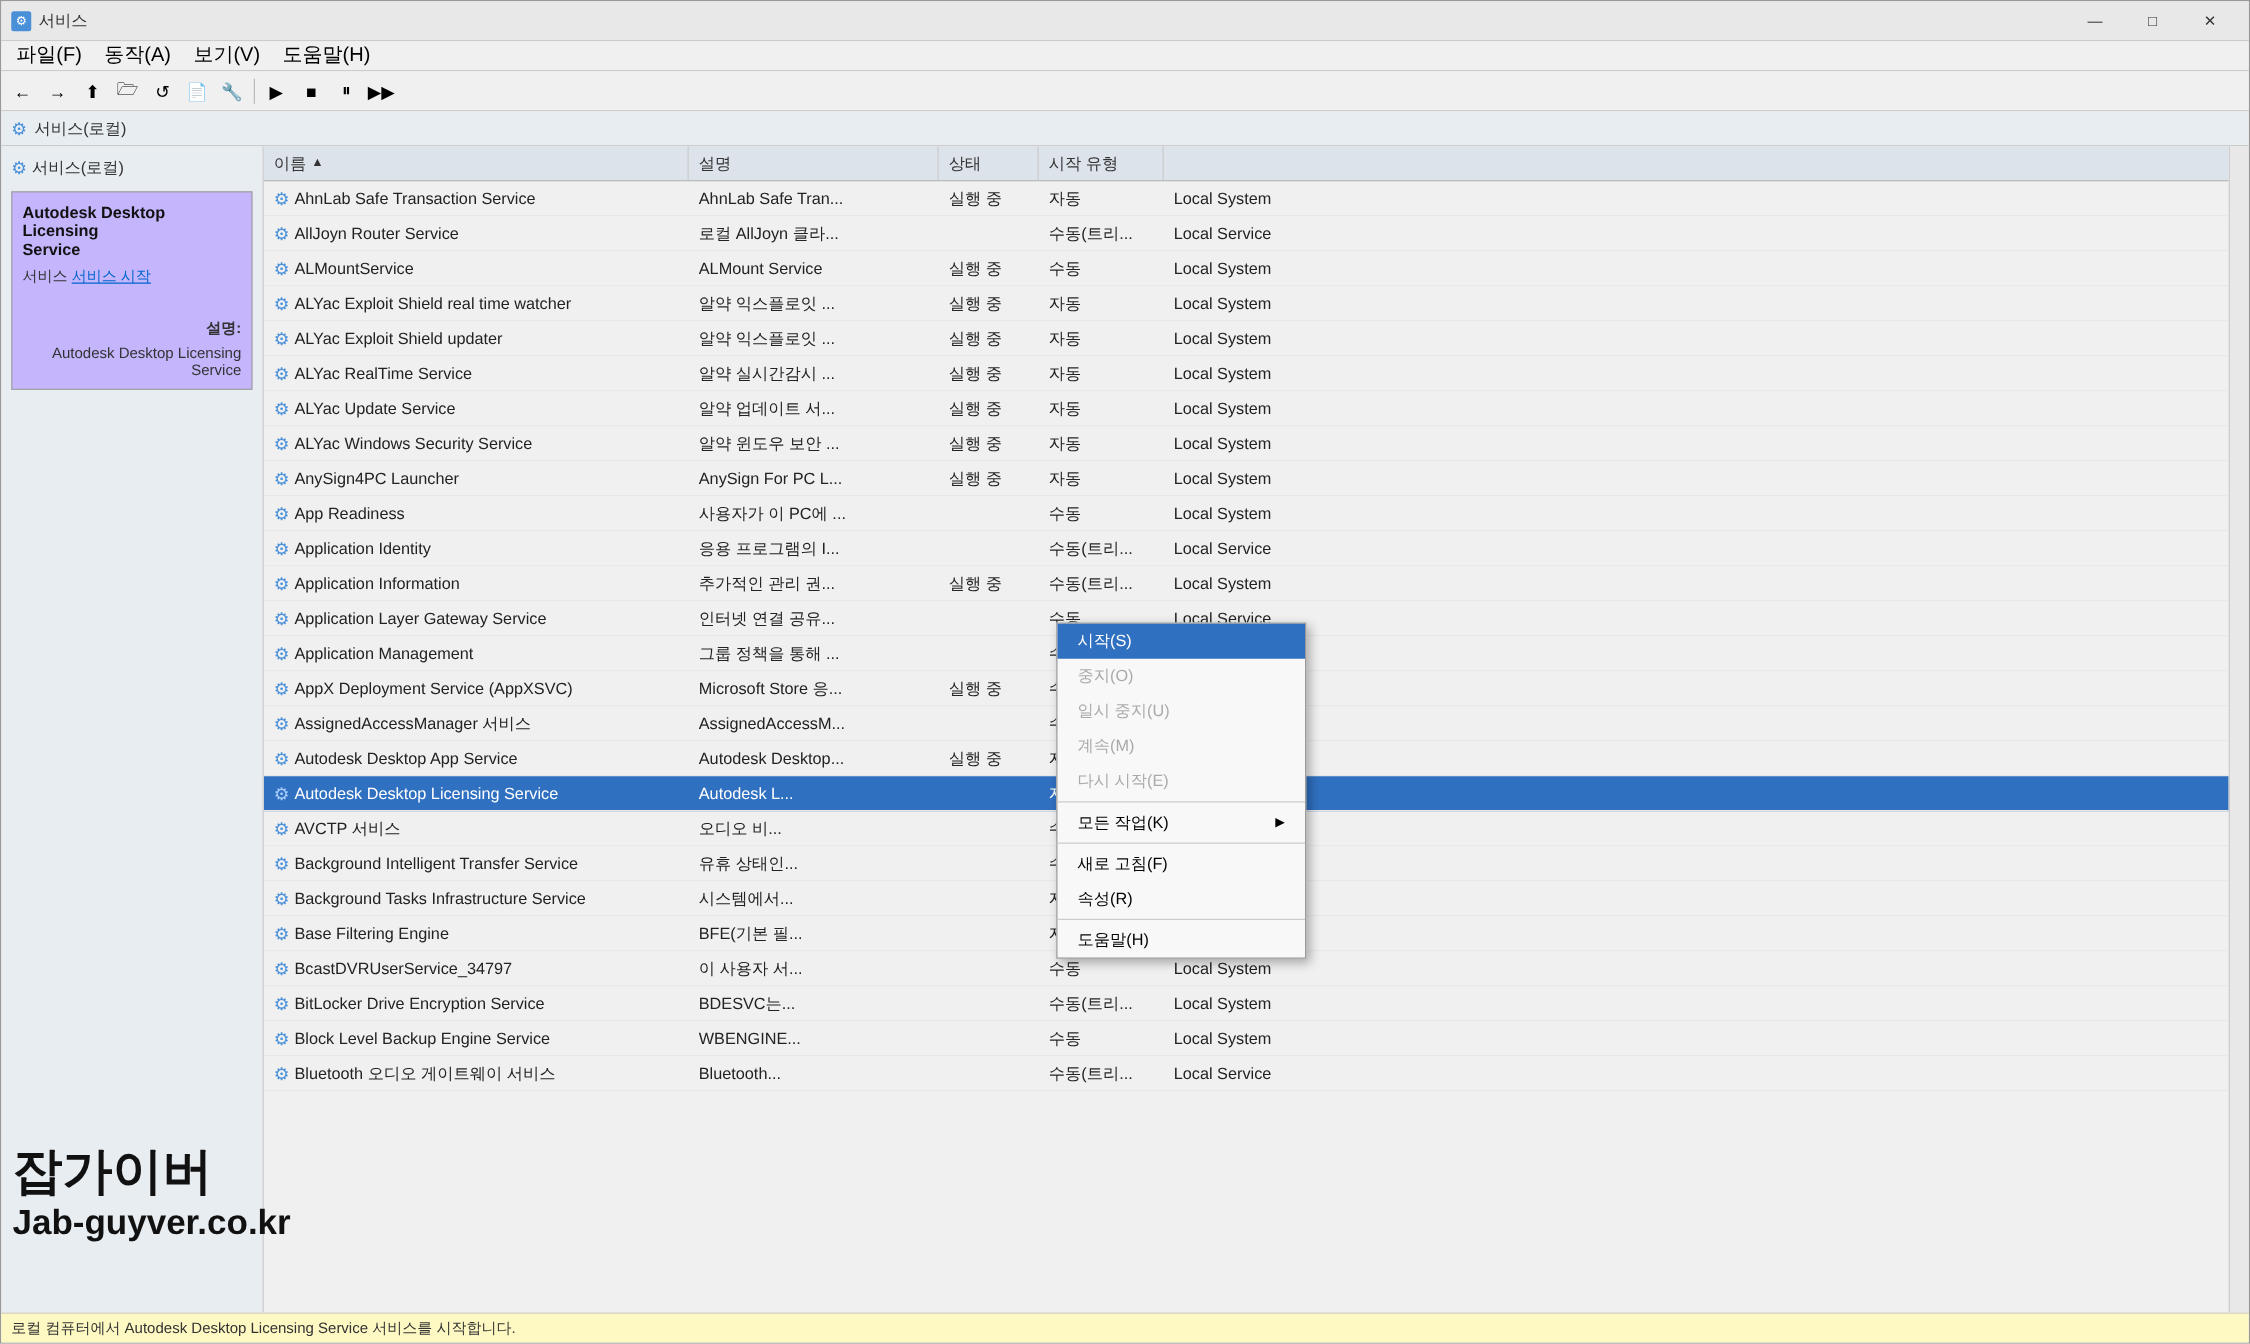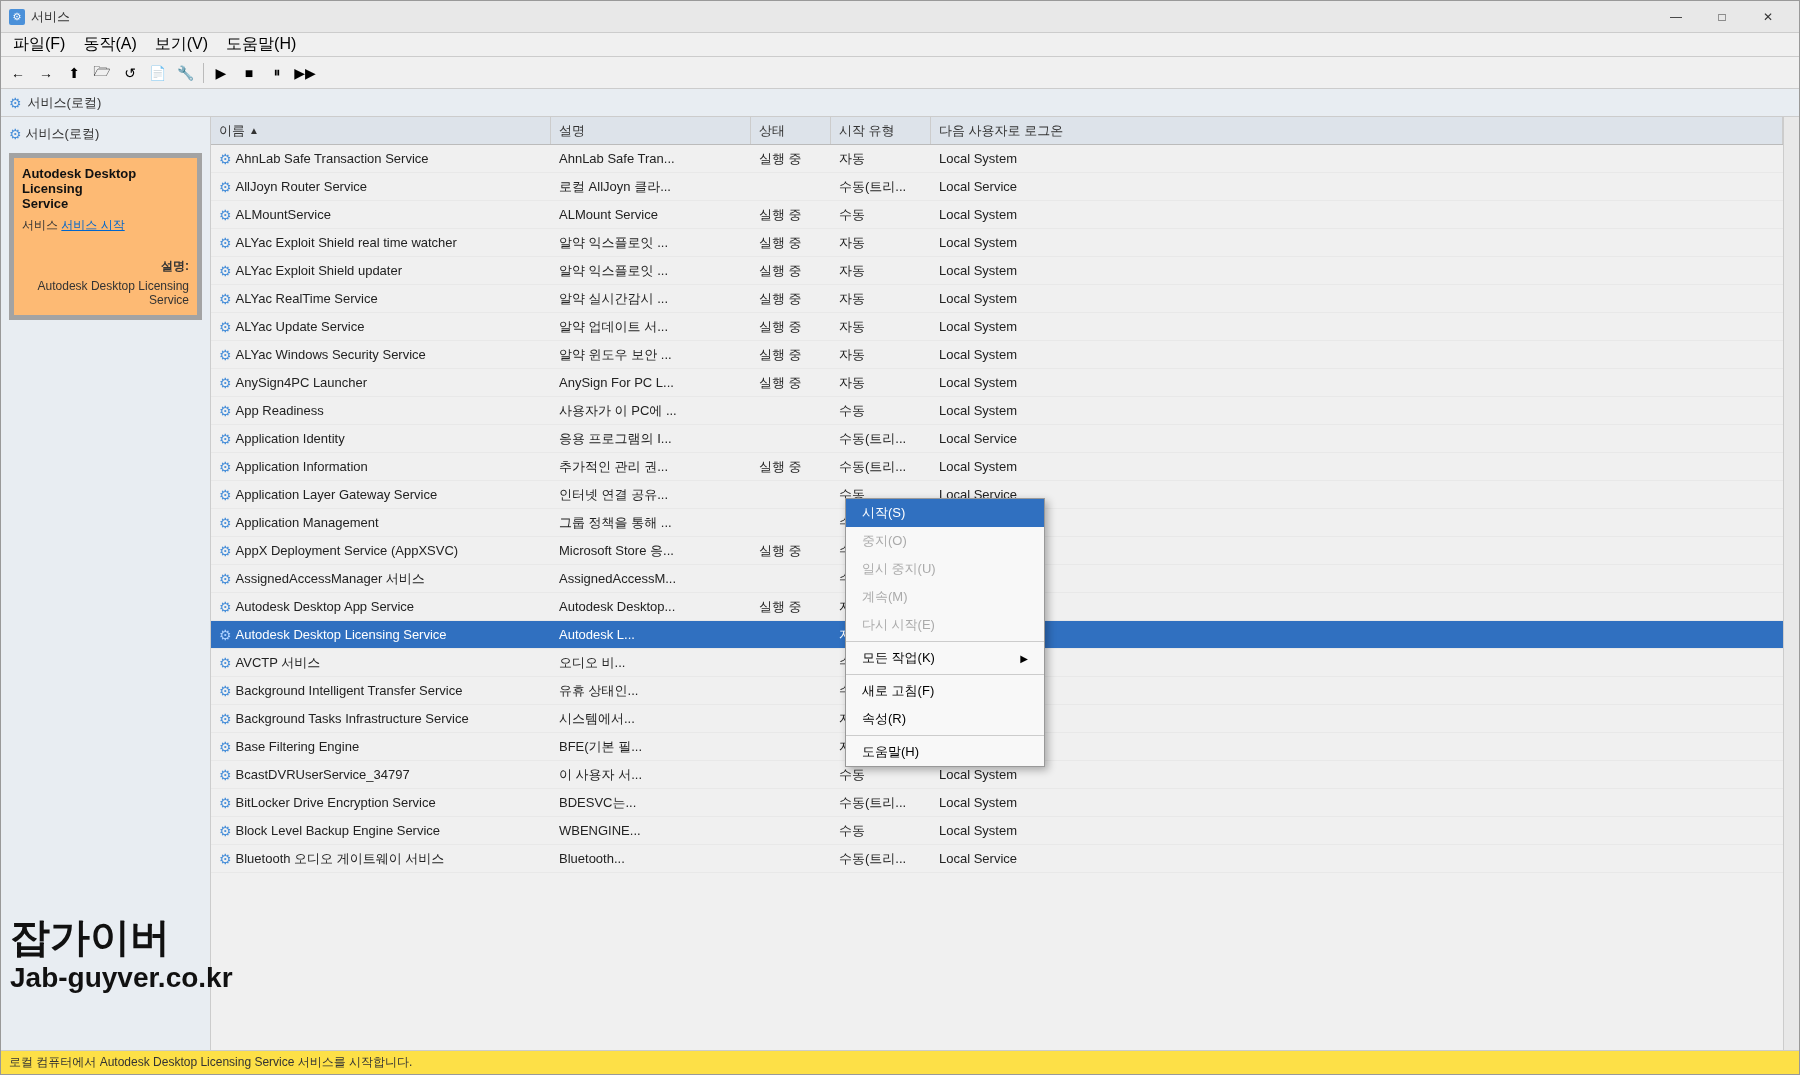--- a/index.html
+++ b/index.html
@@ -144,23 +144,23 @@
     }
     .sidebar-icon {
       font-size: 14px;
       color: #4a90d9;
     }
     .sidebar-label {
       font-size: 13px;
       color: #333;
     }
     .sidebar-panel {
-      background: #fdba74;
+      background: #c4b5fd;
       padding: 8px;
-      border: 5px solid #a3a3a3;
+      border: 1px solid #a3a3a3;
       font-size: 12px;
       color: #333;
       margin-top: 4px;
     }
     .sidebar-panel-title {
       font-weight: bold;
       font-size: 13px;
       margin-bottom: 6px;
       color: #111;
     }
@@ -256,21 +256,21 @@
     .list-row.selected .service-icon { color: #aad0ff; }
 
     .scrollbar-right {
       width: 16px;
       background: #e8e8e8;
       border-left: 1px solid #ccc;
     }
 
     .status-bar {
       height: 24px;
-      background: #fde047;
+      background: #fef9c3;
       border-top: 1px solid #ccc;
       display: flex;
       align-items: center;
       padding: 0 8px;
       font-size: 12px;
       color: #333;
     }
 
     
     .context-menu {
@@ -400,23 +400,20 @@
         </div>
         <div class="col-header col-desc">
           <span>설명</span>
         </div>
         <div class="col-header col-status">
           <span>상태</span>
         </div>
         <div class="col-header col-starttype">
           <span>시작 유형</span>
         </div>
-        <div class="col-header col-logon">
-          <span>다음 사용자로 로그온</span>
-        </div>
       </div>
 
       <div class="list-body" id="service-list">
       <div class="list-row">
     <div class="list-cell cell-name">
       <span class="service-icon">⚙</span>
       <span>AhnLab Safe Transaction Service</span>
     </div>
     <div class="list-cell cell-desc">AhnLab Safe Tran...</div>
     <div class="list-cell cell-status">실행 중</div>

